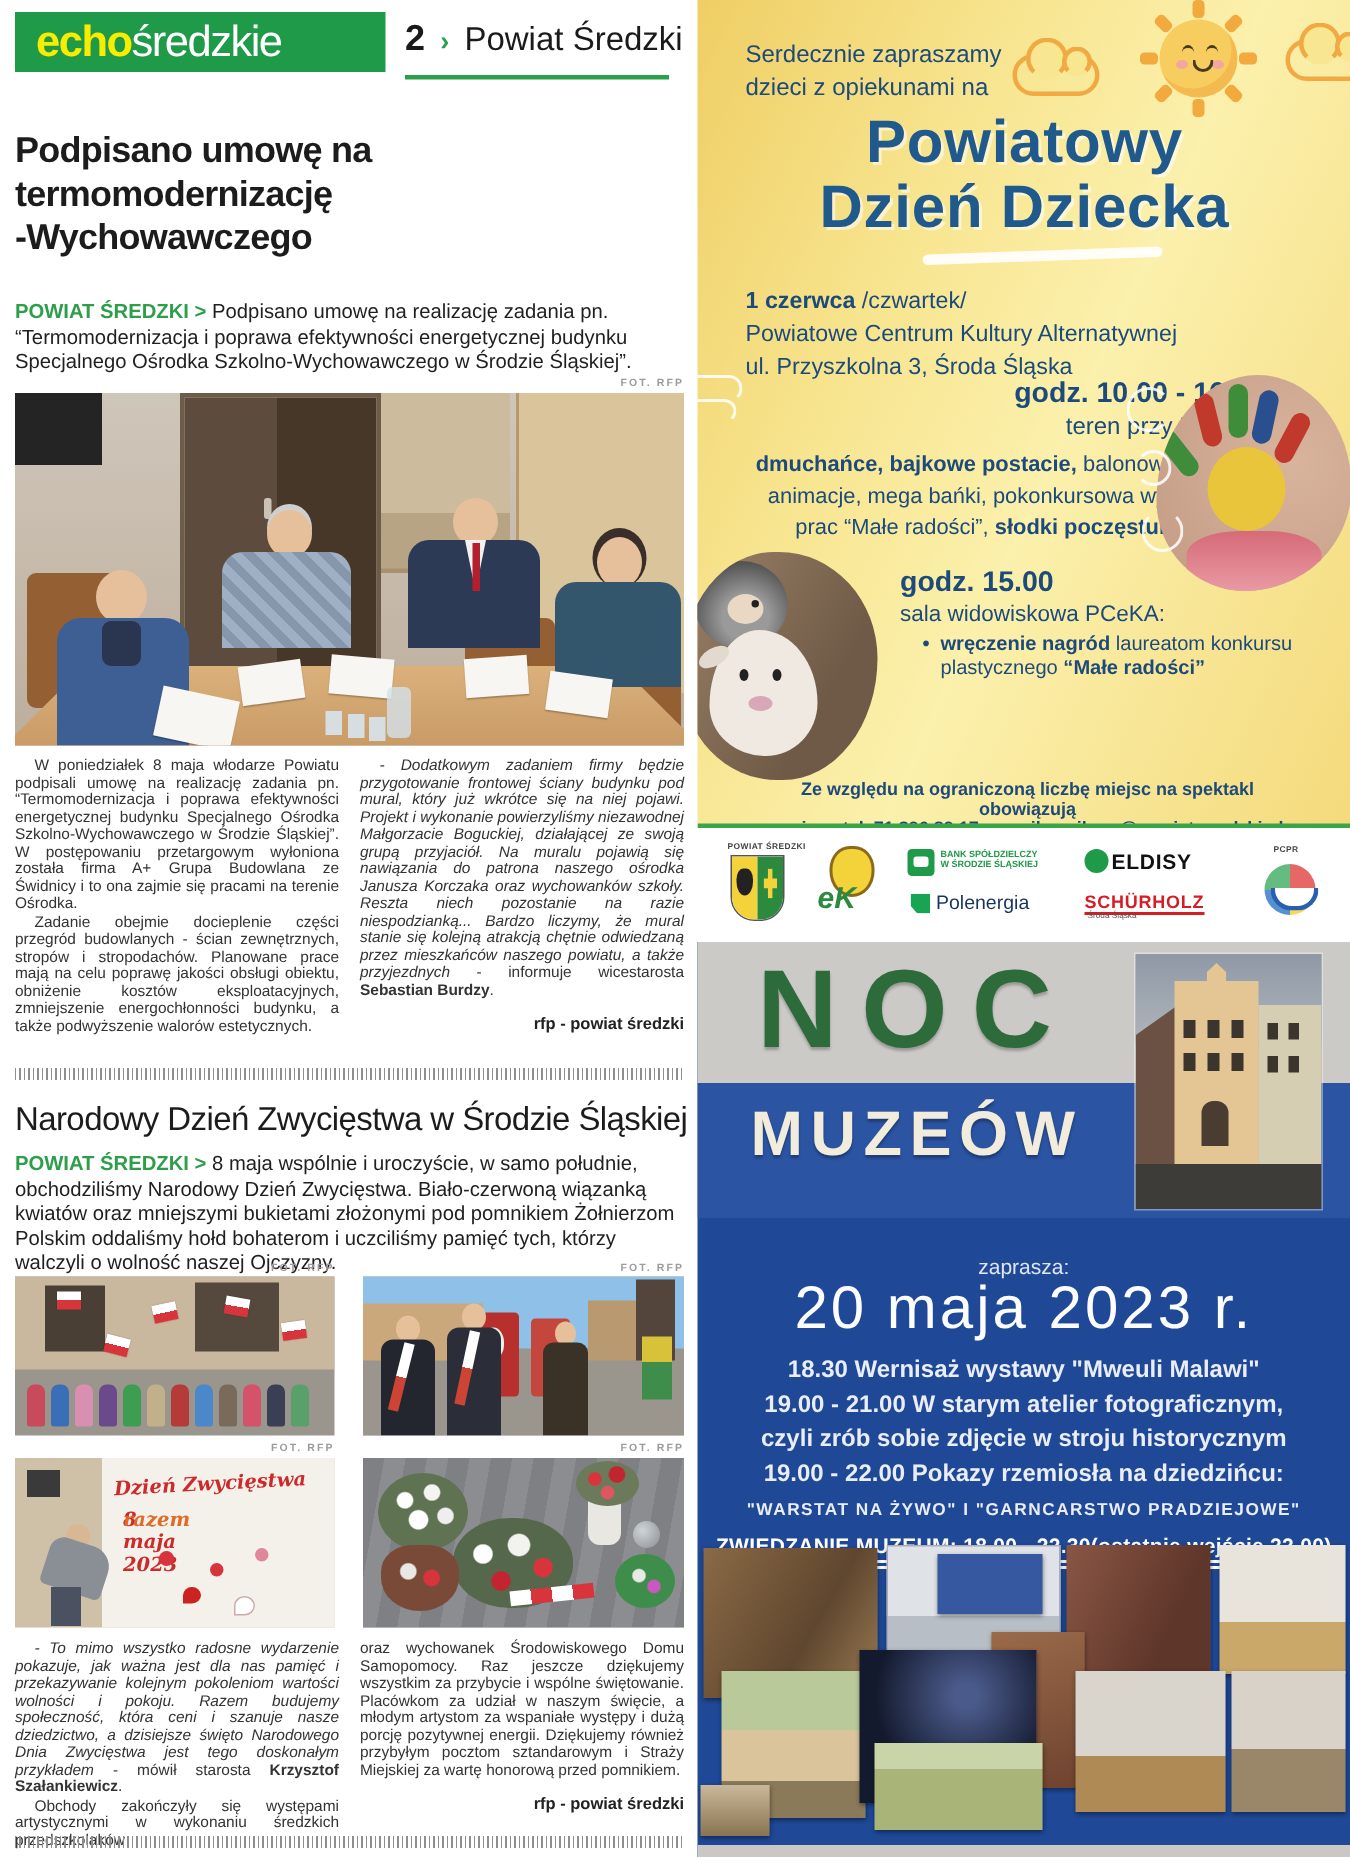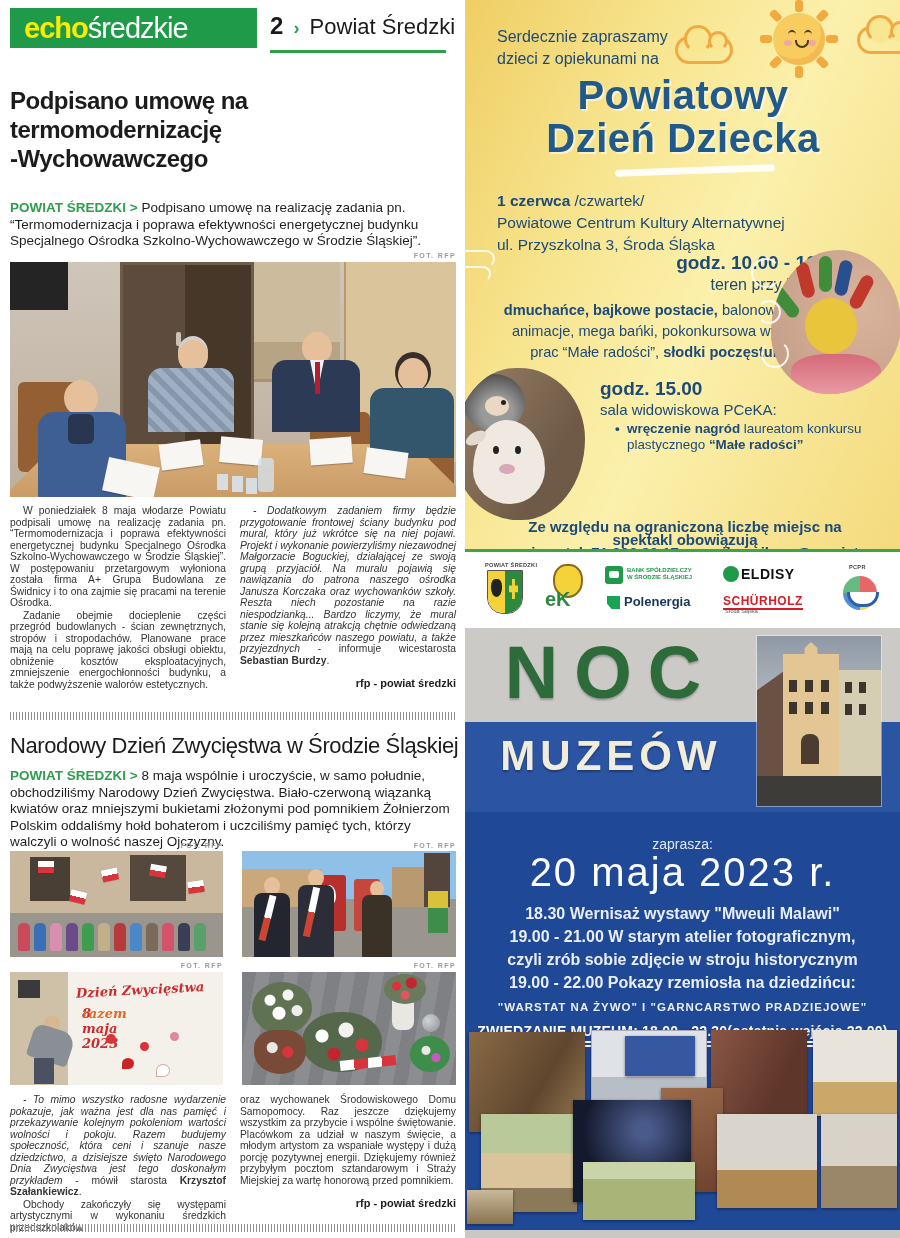--- a/index.html
+++ b/index.html
@@ -63,21 +63,21 @@
   .ad .t1{left:30px;top:252px;width:348px;text-align:right;font-size:19px;font-weight:800;}
   .ad .p1{left:30px;top:276px;width:348px;text-align:right;font-size:16px;font-weight:500;}
   .ad .attr{left:6px;top:300px;width:386px;text-align:center;font-size:14.6px;line-height:21px;font-weight:500;}
   .ad .attr b{font-weight:800;}
   .ad .t2{left:135px;top:378px;font-size:19px;font-weight:800;}
   .ad .p2{left:135px;top:401px;font-size:15px;font-weight:500;}
   .ad .bullets{left:150px;top:421px;width:278px;font-size:13.4px;line-height:15.6px;font-weight:500;}
   .ad .bullets .bi{position:relative;padding-left:12px;margin-bottom:3px;}
   .ad .bullets .bi:before{content:"•";position:absolute;left:0;top:0;font-weight:800;}
   .ad .bullets b{font-weight:800;}
-  .ad .note{left:40px;top:520px;width:360px;text-align:center;font-size:15px;line-height:13px;font-weight:700;}
+  .ad .note{left:40px;top:520px;width:360px;text-align:center;font-size:12px;line-height:13px;font-weight:700;}
   .ad .greenline{left:0;top:549px;width:435px;height:3px;background:#3aa648;}
   .sun{left:295px;top:0;width:78px;height:78px;}
   .sun .core{left:13px;top:13px;width:52px;height:52px;border-radius:50%;background:#f8cd60;box-shadow:inset -4px -6px 0 rgba(240,165,60,.45);}
   .sun .ray{left:35px;top:0px;width:8px;height:78px;background:transparent;}
   .sun .ray:before,.sun .ray:after{content:"";position:absolute;left:0;width:8px;height:12px;background:#f2a93e;border-radius:3px;}
   .sun .ray:before{top:0;}.sun .ray:after{bottom:0;}
   .sun .eye{width:8px;height:8px;border:2px solid #4a3a20;border-top:none;border-left:none;border-right:none;border-radius:50%;transform:rotate(180deg);}
   .sun .cheek{width:8px;height:6px;border-radius:50%;background:#f2a7a0;}
   .sun .mouth{width:10px;height:6px;border:2px solid #4a3a20;border-top:none;border-radius:0 0 10px 10px;background:transparent;}
   .cloud{border:3px solid #f0a943;border-radius:20px;background:transparent;}
@@ -98,27 +98,27 @@
   
   .logos{left:465px;top:552px;width:435px;height:76px;background:#fff;}
   .logos .lbl{position:absolute;font-size:5.6px;font-weight:700;color:#444;letter-spacing:.3px;white-space:nowrap;}
   .shield{left:22px;top:18px;width:34px;height:42px;border-radius:0 0 16px 16px;overflow:hidden;border:1px solid #555;}
   .shield .half1{position:absolute;left:0;top:0;width:17px;height:42px;background:#f4d23a;}
   .shield .half2{position:absolute;left:17px;top:0;width:17px;height:42px;background:#2c8a3e;}
   .shield .eagle{position:absolute;left:3px;top:8px;width:11px;height:18px;background:#222;border-radius:40% 40% 50% 50%;}
   .shield .cross{position:absolute;left:21px;top:8px;width:9px;height:20px;background:#f4d23a;clip-path:polygon(33% 0,66% 0,66% 33%,100% 33%,100% 66%,66% 66%,66% 100%,33% 100%,33% 66%,0 66%,0 33%,33% 33%);}
   .giraffe{left:76px;top:12px;width:50px;height:52px;}
   .giraffe .headg{position:absolute;left:12px;top:0;width:26px;height:30px;border-radius:45% 45% 50% 50%;background:#f4d23a;border:2px solid #8a6a1a;}
-  .giraffe .ek{position:absolute;left:4px;top:24px;font-weight:800;color:#2c8a3e;font-size:20px;}
+  .giraffe .ek{position:absolute;left:4px;top:24px;font-weight:800;color:#2c8a3e;font-size:20px;font-style:italic;}
   .banklogo{left:140px;top:12px;width:110px;height:54px;}
   .banklogo .sq{position:absolute;left:0;top:2px;width:18px;height:18px;background:#1f9a48;border-radius:3px;}
   .banklogo .bub{position:absolute;left:4px;top:7px;width:10px;height:7px;background:#fff;border-radius:2px;}
   .banklogo .btxt{position:absolute;left:22px;top:3px;font-size:6px;line-height:7px;font-weight:800;color:#1f9a48;}
   .banklogo .psq{position:absolute;left:2px;top:32px;width:13px;height:13px;background:#17a554;clip-path:polygon(0 0,100% 0,100% 100%,35% 100%,0 60%);}
-  .banklogo .ptxt{position:absolute;left:19px;top:30px;font-size:13px;font-weight:700;color:#16355c;}
+  .banklogo .ptxt{position:absolute;left:19px;top:30px;font-size:13px;font-weight:400;color:#16355c;}
   .eldlogo{left:258px;top:12px;width:100px;height:54px;}
   .eldlogo .ecirc{position:absolute;left:0;top:2px;width:16px;height:16px;border-radius:50%;background:#1f9a48;}
   .eldlogo .etxt{position:absolute;left:18px;top:2px;font-size:14px;font-weight:800;color:#111;letter-spacing:.5px;}
   .eldlogo .stxt{position:absolute;left:0;top:30px;font-size:12px;font-weight:800;color:#d61c24;letter-spacing:.5px;border-bottom:2px solid #d61c24;}
   .eldlogo .ssub{position:absolute;left:2px;top:44px;font-size:5.5px;color:#555;}
   .pcpr-ic{left:378px;top:24px;width:34px;height:34px;border-radius:50%;background:conic-gradient(#e34b4b 0 25%,#f4d23a 25% 50%,#3a7dc9 50% 75%,#49b06a 75%);opacity:.85;}
   .pcpr-hands{left:382px;top:40px;width:26px;height:12px;border:3px solid #2a5fb0;border-top:none;border-radius:0 0 14px 14px;background:#fff;}
 
   
   .noc{left:465px;top:628px;width:435px;height:610px;background:#1f4897;overflow:hidden;}

